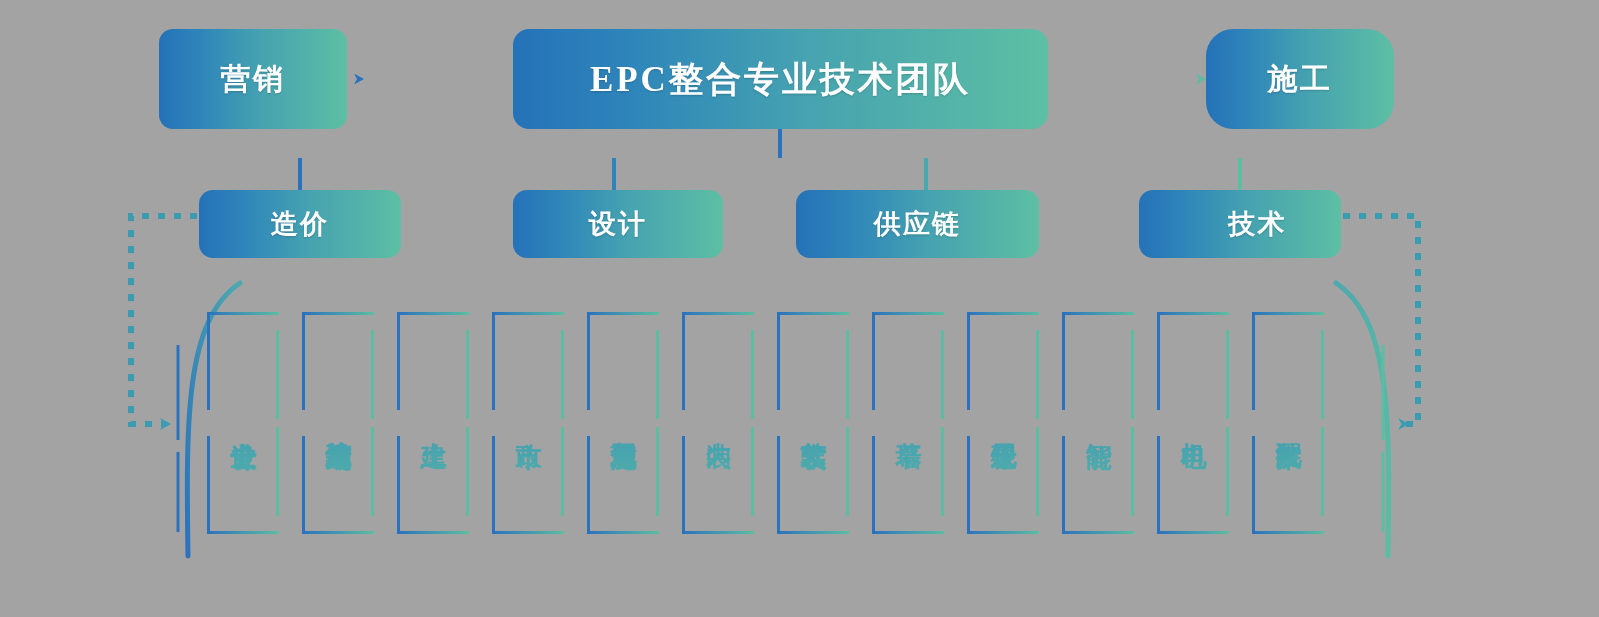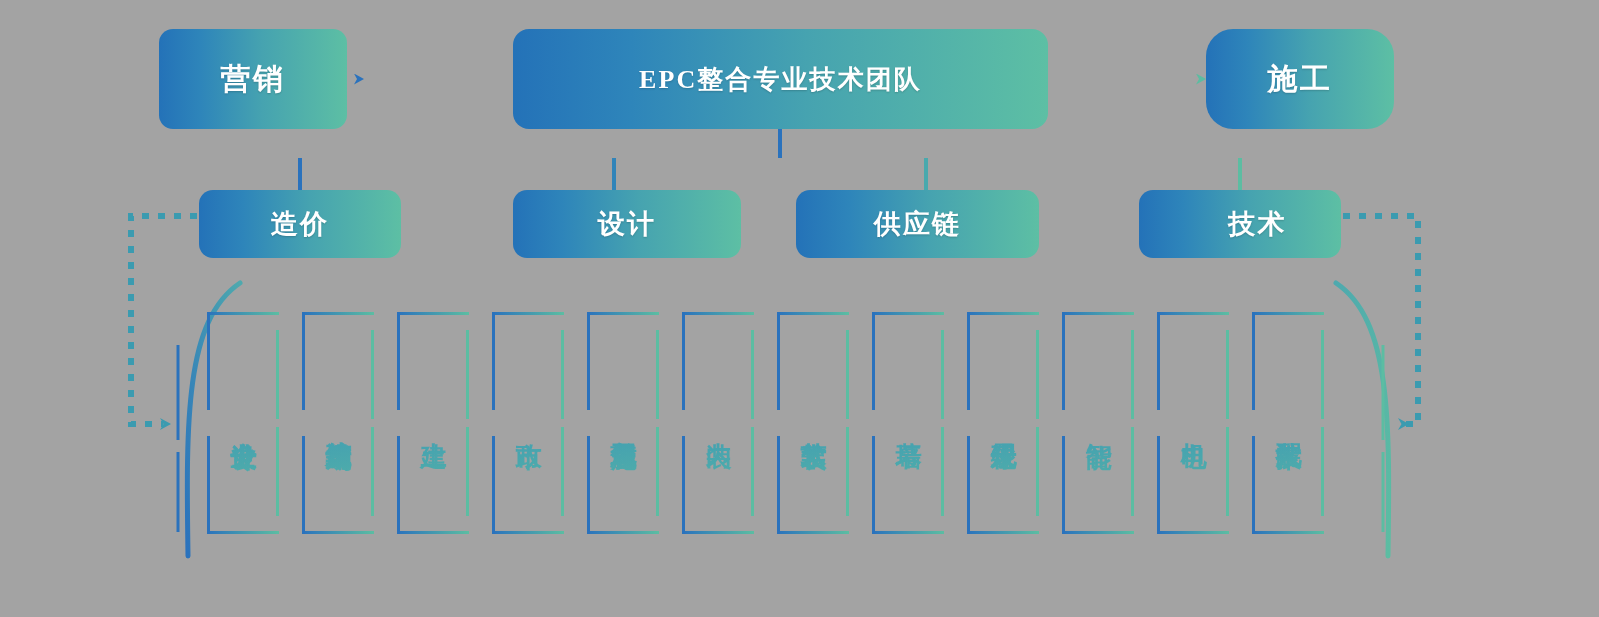--- a/index.html
+++ b/index.html
@@ -37,38 +37,38 @@
     background: linear-gradient(90deg, #2472b8 0%, #2e85ba 22%, #46a3b0 55%, #5dbfa4 100%);
     color: #ffffff;
     font-weight: bold;
     letter-spacing: 0.08em;
     text-shadow: 0 1px 2px rgba(0,0,0,0.18);
     box-sizing: border-box;
   }
   .node.root {
     left: 513px; top: 29px;
     width: 535px; height: 100px;
-    font-size: 26px;
+    font-size: 35px;
     border-radius: 16px;
   }
   .node.side {
     top: 29px;
     width: 188px; height: 100px;
     font-size: 30px;
   }
   .node.side.left  { left: 159px; }
   .node.side.right { left: 1206px; border-radius: 27px; }
   .node.branch {
     top: 190px;
     height: 68px;
     font-size: 27px;
     border-radius: 14px;
   }
   .b0 { left: 199px;  width: 202px; }
-  .b1 { left: 513px;  width: 228px; text-align: right; }
+  .b1 { left: 513px;  width: 210px; text-align: right; }
   .b2 { left: 796px;  width: 243px; }
   .b3 { left: 1139px; width: 202px; padding-left: 35px; }
 
   
   .leaf {
     position: absolute;
     top: 312px;
     width: 72px;
     height: 222px;
     box-sizing: border-box;

